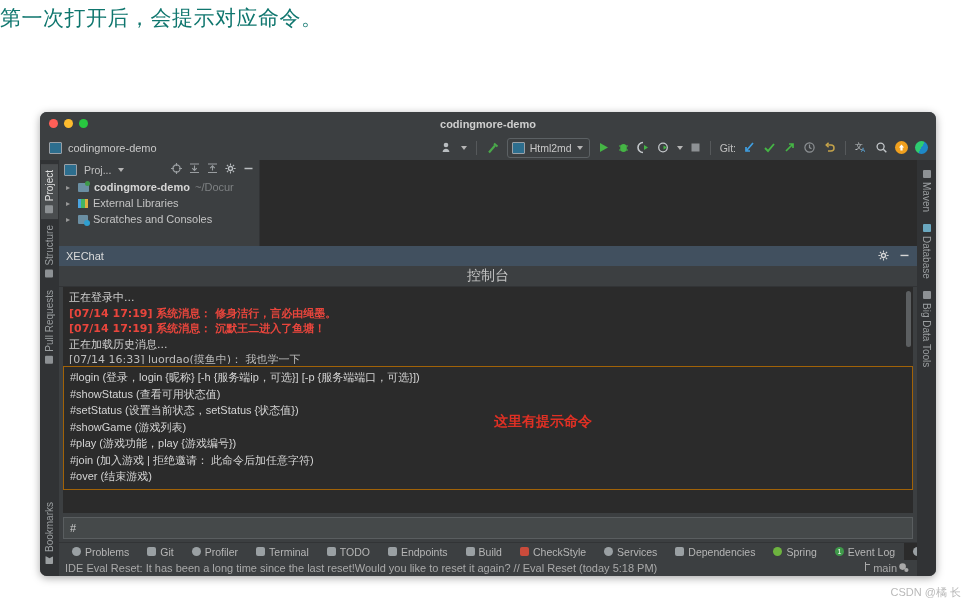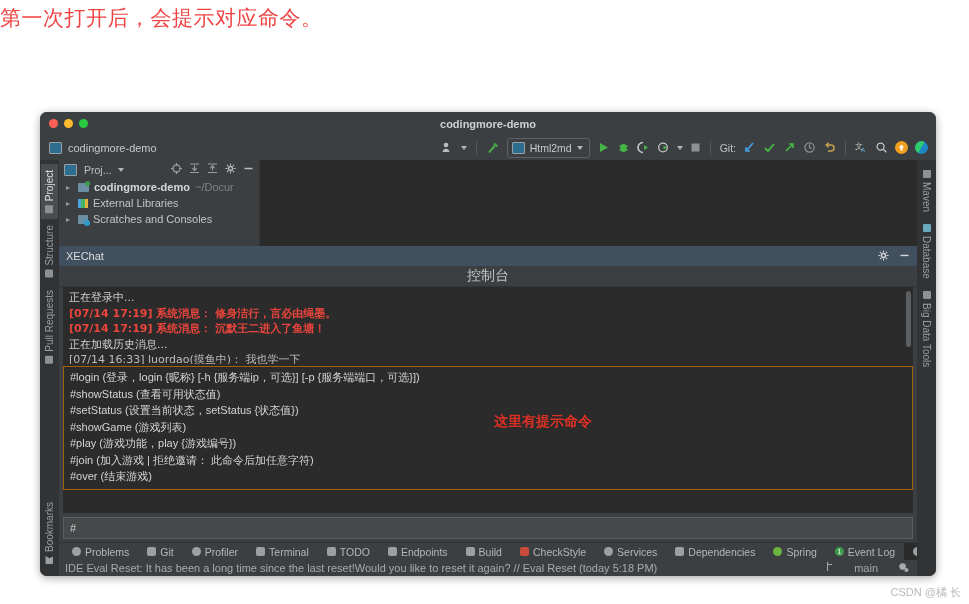--- a/index.html
+++ b/index.html
@@ -6,21 +6,21 @@
   body{
     width:969px;height:604px;
     background:#ffffff;
     font-family:"Liberation Sans","DejaVu Sans",sans-serif;
     overflow:hidden;
     position:relative;
   }
   
   #page-heading{
     position:absolute;left:0;top:4px;
-    font-size:21px;color:#ef4444;
+    font-size:21px;color:#0f766e;
     letter-spacing:.5px;
     white-space:nowrap;
   }
   
   #ide-window{
     position:absolute;left:40px;top:112px;
     width:896px;height:464px;
     background:#3c3f41;
     border-radius:7px;
     box-shadow:0 2px 9px rgba(0,0,0,.35);
@@ -161,21 +161,21 @@
   .tw-ico{width:9px;height:9px;border-radius:2px;background:#9aa0a3;flex:0 0 9px;}
   .tw-ico.circle{border-radius:50%;}
   .tw-ico.green{background:#3f9a4a;border-radius:50%;color:#fff;font-size:7px;display:flex;align-items:center;justify-content:center;}
   .tw-ico.red{background:#c94b3b;}
   .tw-ico.spring{background:#6db33f;border-radius:50%;}
   #statusbar{
     height:16px;flex:0 0 16px;background:#3c3f41;
     display:flex;align-items:center;padding:0 8px 0 6px;
     font-size:11px;color:#a9a9a9;
   }
-  #status-right{margin-left:auto;display:flex;align-items:flex-start;gap:20px;}
+  #status-right{margin-left:auto;display:flex;align-items:flex-start;gap:1px;}
   .branch-ico{width:8px;height:9px;position:relative;}
   .branch-ico::before{content:"";position:absolute;left:1px;top:0;width:1px;height:9px;background:#a9a9a9;}
   .branch-ico::after{content:"";position:absolute;left:1px;top:2px;width:5px;height:1px;background:#a9a9a9;}
   
   #watermark{
     position:absolute;right:8px;bottom:4px;
     font-size:11px;color:#b9b9b9;
     white-space:nowrap;
   }
 </style>

